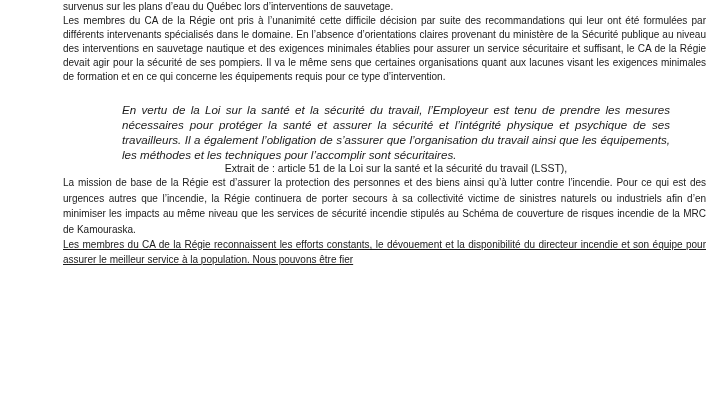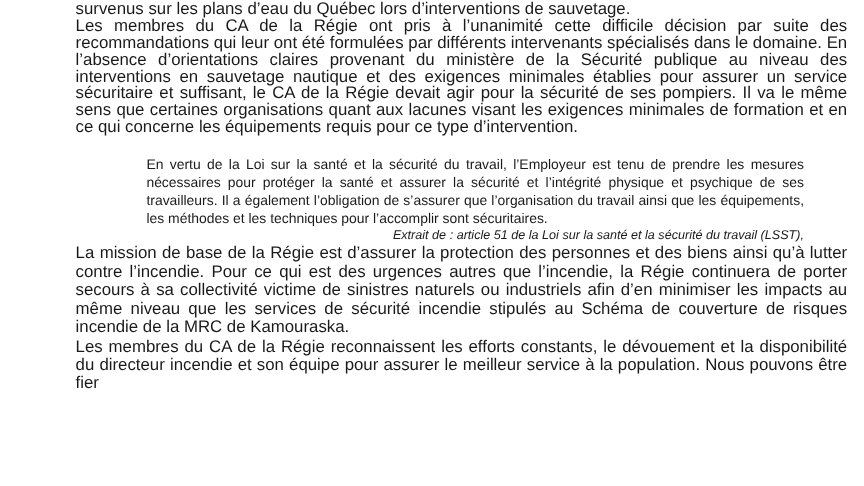--- a/index.html
+++ b/index.html
@@ -18,57 +18,58 @@
     height: 405px;
     padding: 0 14px 0 63px; 
     background: #ffffff;
     color: #1a1a1a;
     font-family: "Liberation Sans", "DejaVu Sans", sans-serif;
     overflow: hidden;
   }
   .page p { margin: 0; }
 
   .body {
-    font-size: 14px;
+    font-size: 10px;
     line-height: 14px;
     text-align: justify;
     text-justify: inter-word;
   }
   
   .p-intro {
     margin-top: 0;
     text-align: left;
   }
   .p-decision   { margin-top: 13px; }
   .p-obligation { margin-top: 18px; }
 
   .quote-block {
     margin: 18px 36px 0 59px; 
   }
   .quote-text {
     font-size: 11.6px;
     line-height: 15px;
+    font-style: italic;
     text-align: justify;
     text-justify: inter-word;
   }
   .quote-source {
     margin-top: 0;
     font-size: 10.5px;
     line-height: 13px;
-    font-style: italic;
-    text-align: right;
+    text-align: center;
   }
 
   .p-mission {
     margin-top: 12px;
     line-height: 15.5px;
   }
   .p-recognition {
     margin-top: 15px;
     line-height: 15px;
+    text-decoration: underline;
   }
 </style>
 </head>
 <body>
 
 <div class="page">
 
   <p class="body p-intro">survenus sur les plans d’eau du Québec lors d’interventions de sauvetage.</p>
 
   <p class="body p-decision">Les membres du CA de la Régie ont pris à l’unanimité cette difficile décision par suite des recommandations qui leur ont été formulées par différents intervenants spécialisés dans le domaine. En l’absence d’orientations claires provenant du ministère de la Sécurité publique au niveau des interventions en sauvetage nautique et des exigences minimales établies pour assurer un service sécuritaire et suffisant, le CA de la Régie devait agir pour la sécurité de ses pompiers. Il va le même sens que certaines organisations quant aux lacunes visant les exigences minimales de formation et en ce qui concerne les équipements requis pour ce type d’intervention.</p>

